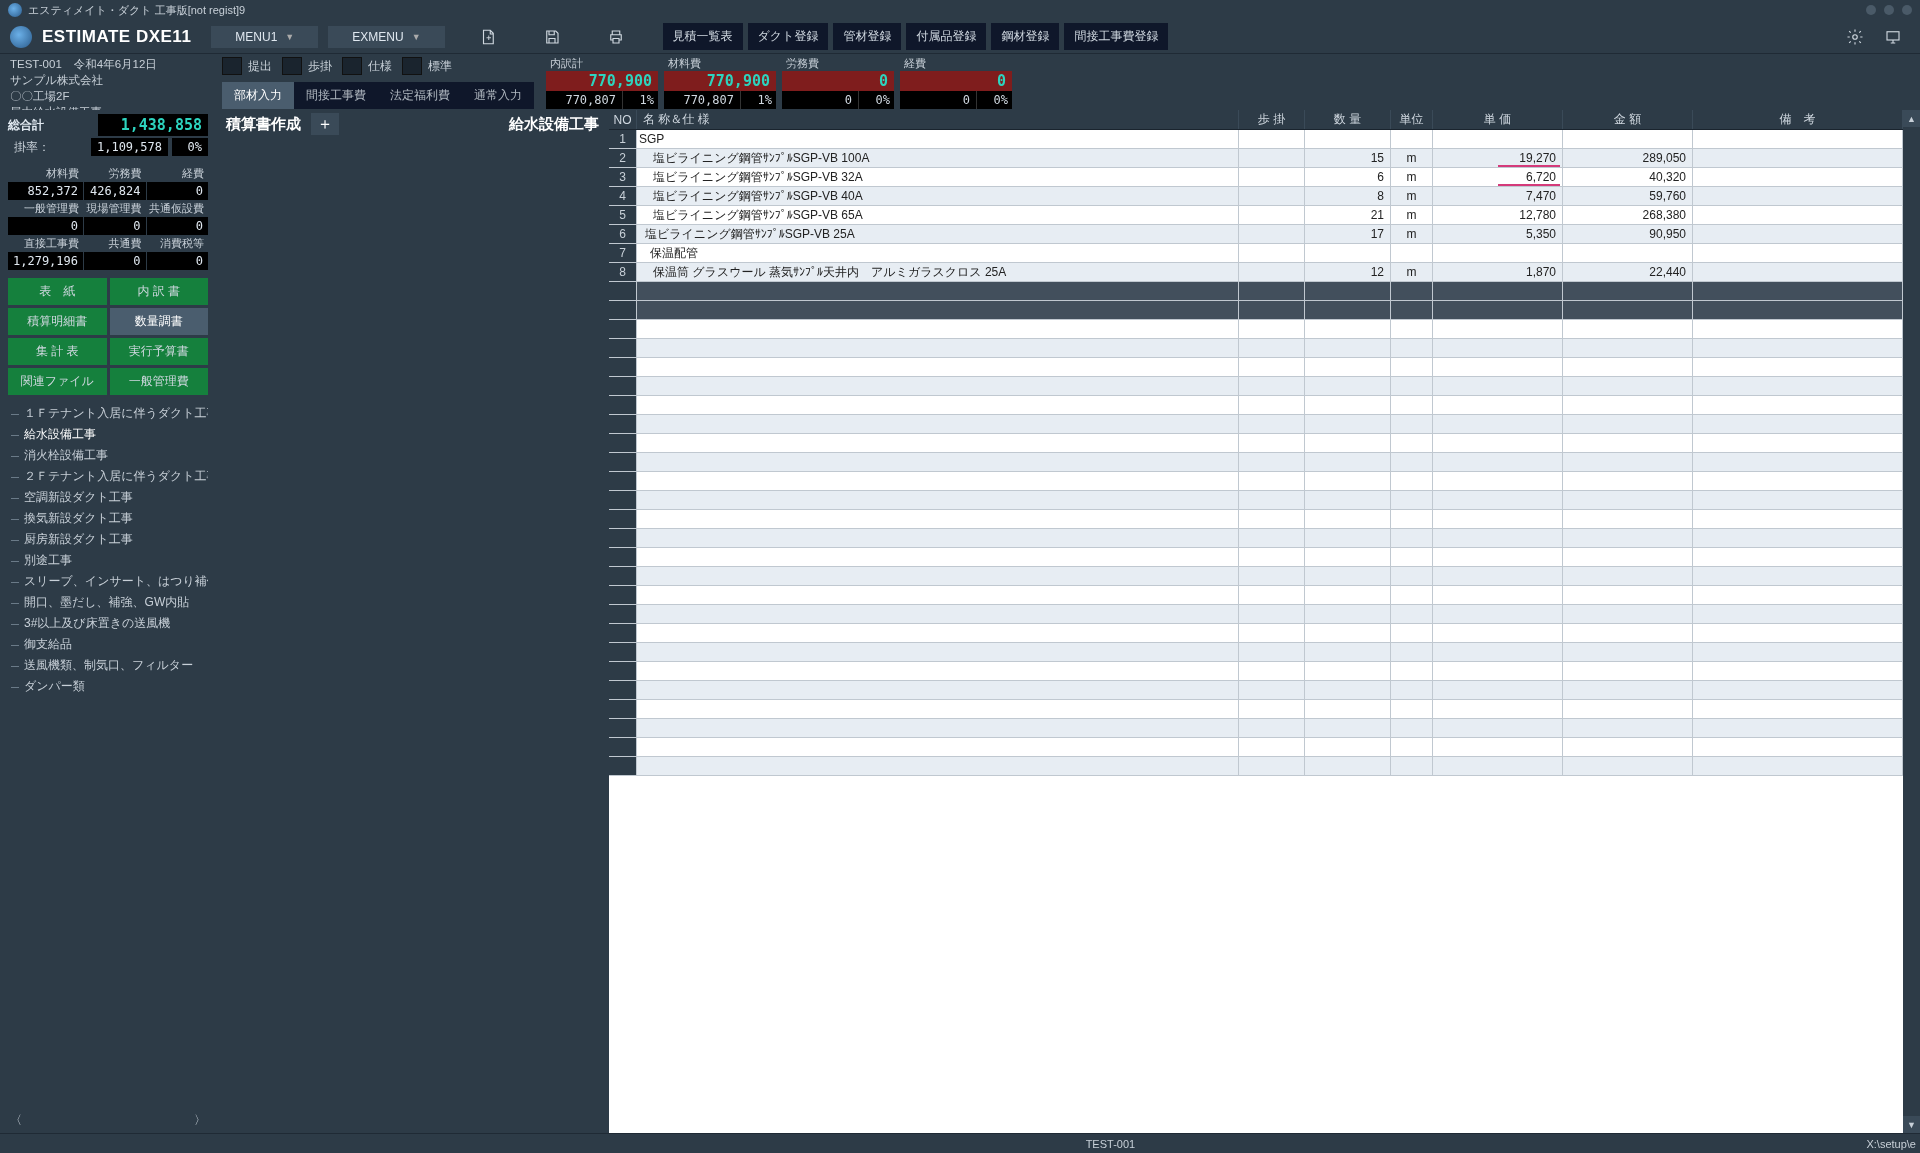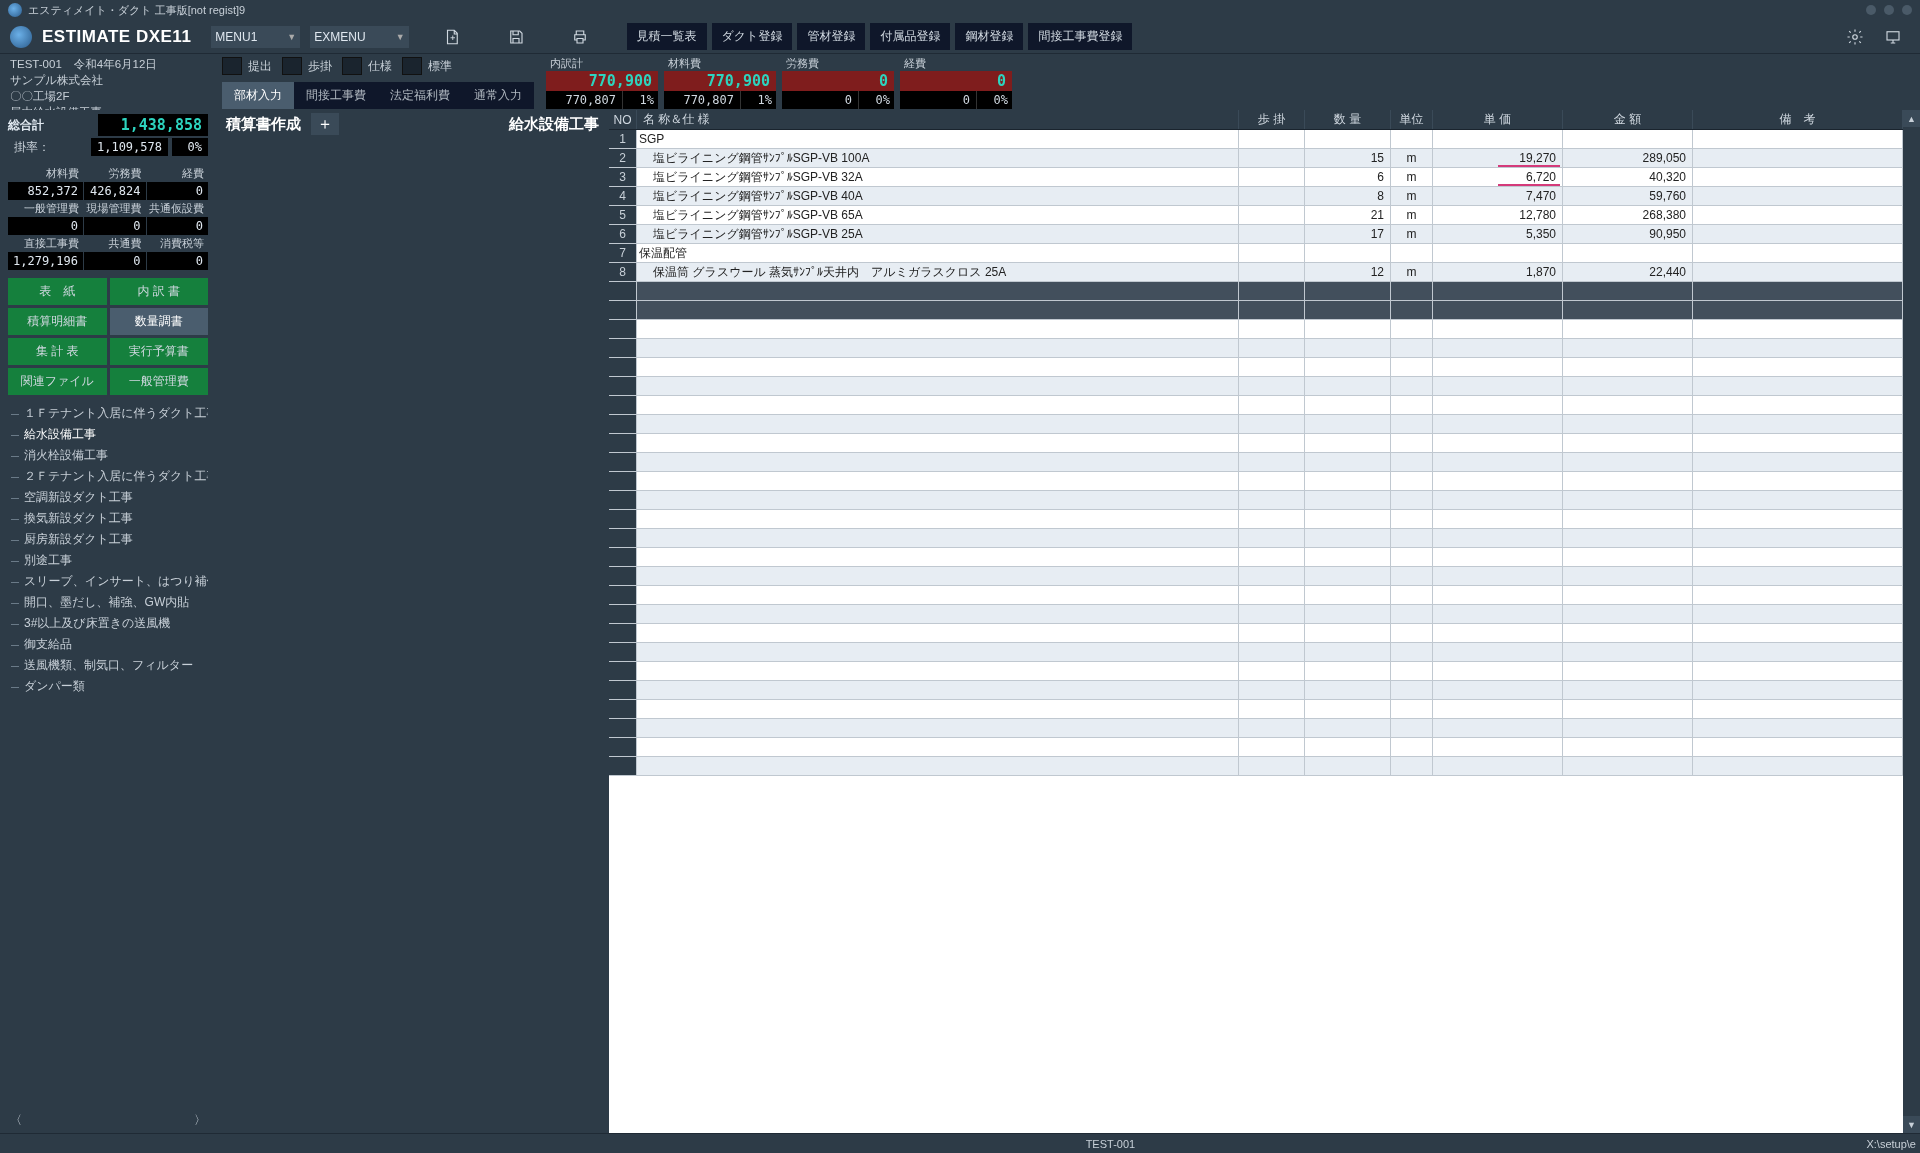--- a/index.html
+++ b/index.html
@@ -5,21 +5,21 @@
 * { box-sizing: border-box; margin: 0; padding: 0; font-family: "Meiryo", "Hiragino Sans", sans-serif; }
 body { background: #2d3b47; color: #d0d8e0; font-size: 12px; overflow: hidden; }
 .window { width: 1920px; height: 1153px; display: flex; flex-direction: column; }
 .titlebar { height: 20px; background: #2d3b47; display: flex; align-items: center; padding: 0 8px; font-size: 11px; color: #c8d0d8; }
 .titlebar-icon { width: 14px; height: 14px; background: radial-gradient(circle at 40% 40%, #6bb0e8, #2a5a8a); border-radius: 50%; margin-right: 6px; }
 .titlebar-dots { margin-left: auto; display: flex; gap: 8px; }
 .dot { width: 10px; height: 10px; border-radius: 50%; background: #4a5a68; }
 .toolbar { height: 34px; background: #2d3b47; display: flex; align-items: center; padding-left: 10px; gap: 10px; border-bottom: 1px solid #1f2a35; }
 .app-logo { width: 22px; height: 22px; background: radial-gradient(circle at 40% 40%, #6bb0e8, #2a5a8a); border-radius: 50%; }
 .app-title { font-size: 17px; font-weight: bold; color: #fff; letter-spacing: 0.5px; margin-right: 10px; }
-.menu-btn { background: #3a4a58; color: #e0e8f0; padding: 4px 4px; font-size: 12px; display: flex; align-items: center; gap: 30px; cursor: pointer; border: none; }
+.menu-btn { background: #3a4a58; color: #e0e8f0; padding: 4px 24px; font-size: 12px; display: flex; align-items: center; gap: 8px; cursor: pointer; border: none; }
 .chevron { font-size: 9px; color: #aaa; }
 .icon-btn { width: 26px; height: 26px; display: flex; align-items: center; justify-content: center; cursor: pointer; color: #d0d8e0; }
 .icon-btn svg { width: 18px; height: 18px; stroke: #d0d8e0; fill: none; stroke-width: 1.5; }
 .top-btn { background: #0f172a; color: #d0d8e0; padding: 5px 10px; font-size: 12px; border: none; cursor: pointer; }
 .toolbar-right { margin-left: auto; display: flex; gap: 12px; padding-right: 14px; }
 .toolbar-right svg { width: 18px; height: 18px; stroke: #d0d8e0; fill: none; stroke-width: 1.5; }
 .header2 { height: 56px; display: flex; }
 .left-info { width: 216px; padding: 2px 10px 0; font-size: 11.5px; color: #c8d0d8; line-height: 1.4; }
 .left-info .row1 { display: flex; gap: 12px; }
 .mid-ctrl { flex: 0 0 auto; display: flex; flex-direction: column; padding: 2px 6px 0; }
@@ -357,31 +357,31 @@
     <div class="gc gc-name" style="padding-left:16px">塩ビライニング鋼管ｻﾝﾌﾟﾙSGP-VB 65A</div>
     <div class="gc gc-bu"></div>
     <div class="gc gc-qty">21</div>
     <div class="gc gc-unit">m</div>
     <div class="gc gc-price">12,780</div>
     <div class="gc gc-amt">268,380</div>
     <div class="gc gc-note"></div>
               </div>
               <div class="grow alt">
                 <div class="gc gc-no">6</div>
-    <div class="gc gc-name" style="padding-left:16px">塩ビライニング鋼管ｻﾝﾌﾟﾙSGP-VB 25A</div>
+    <div class="gc gc-name" style="padding-left:8px">塩ビライニング鋼管ｻﾝﾌﾟﾙSGP-VB 25A</div>
     <div class="gc gc-bu"></div>
     <div class="gc gc-qty">17</div>
     <div class="gc gc-unit">m</div>
     <div class="gc gc-price">5,350</div>
     <div class="gc gc-amt">90,950</div>
     <div class="gc gc-note"></div>
               </div>
               <div class="grow">
                 <div class="gc gc-no">7</div>
-    <div class="gc gc-name" style="padding-left:2px">保温配管</div>
+    <div class="gc gc-name" style="padding-left:13px">保温配管</div>
     <div class="gc gc-bu"></div>
     <div class="gc gc-qty"></div>
     <div class="gc gc-unit"></div>
     <div class="gc gc-price"></div>
     <div class="gc gc-amt"></div>
     <div class="gc gc-note"></div>
               </div>
               <div class="grow alt">
                 <div class="gc gc-no">8</div>
     <div class="gc gc-name" style="padding-left:16px">保温筒 グラスウール 蒸気ｻﾝﾌﾟﾙ天井内　アルミガラスクロス 25A</div>

